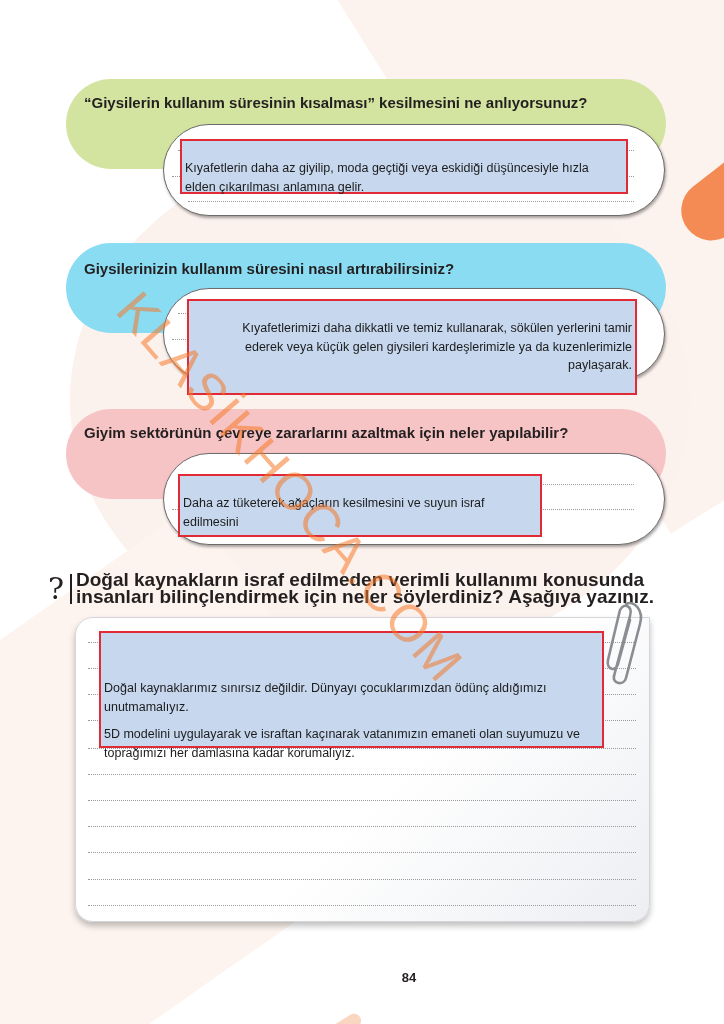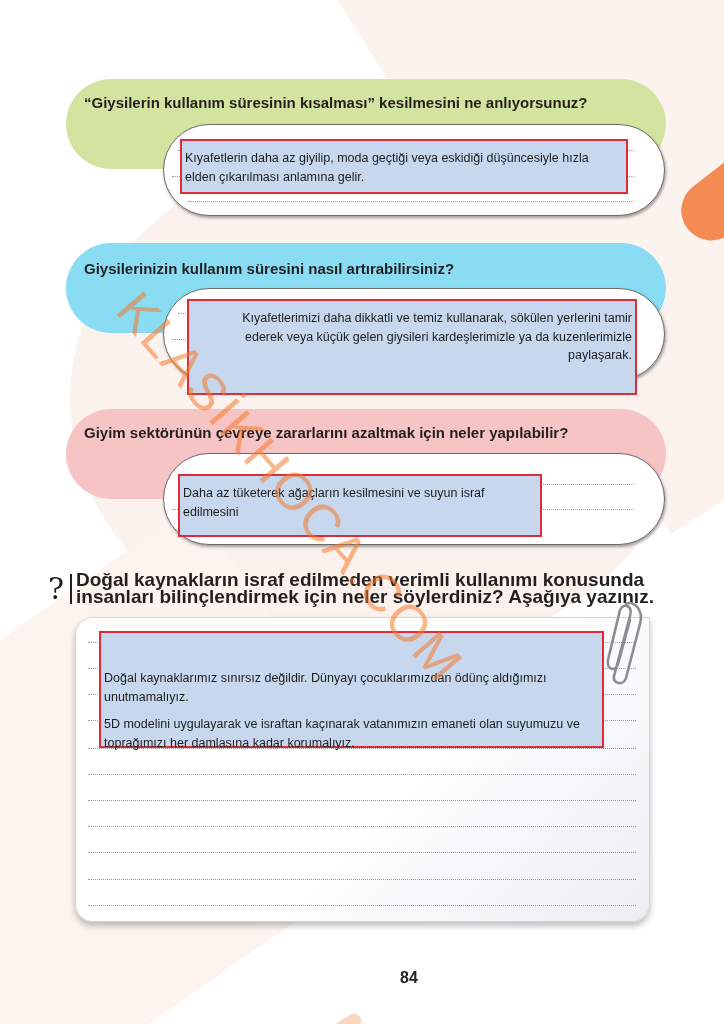--- a/index.html
+++ b/index.html
@@ -36,21 +36,21 @@
     position: absolute; left: 163px; width: 502px; height: 92px;
     background: #ffffff; border-radius: 46px; z-index: 2;
     border: 1px solid #6d6a6a; box-shadow: 1px 2px 3px rgba(0,0,0,0.35);
   }
   .dot-line {
     position: absolute; height: 0; border-top: 1px dotted #9a9a9a; z-index: 3;
   }
   .answer-box {
     position: absolute; background: #c6d7ee; border: 2px solid #e02b36;
     z-index: 4; font-size: 12.5px; line-height: 18.5px; color: #1c1c1c;
-    padding: 8px 3px;
+    padding: 18px 3px;
   }
 
   .q4-mark {
     position: absolute; left: 48px; top: 574px; font-family: "DejaVu Serif", serif;
     font-size: 30px; line-height: 30px; color: #231f20; z-index: 2;
   }
   .q4-bar { position: absolute; left: 70px; top: 574px; width: 1.5px; height: 30px; background: #231f20; z-index: 2; }
   .q4-text {
     position: absolute; left: 76px; top: 571px; width: 620px; font-weight: bold;
     font-size: 19px; line-height: 17px; z-index: 2;
@@ -70,21 +70,21 @@
     transform-origin: 100% 50%; z-index: 1;
   }
   .page-num-band-light {
     position: absolute; left: 220px; top: 1010px; width: 140px; height: 14px;
     background: #fad6c0; border-radius: 7px; transform: rotate(-32deg);
     transform-origin: 100% 50%; z-index: 1;
   }
   .page-num {
     position: absolute; left: 394px; top: 963px; width: 30px; height: 30px;
     border-radius: 50%; background: #ffffff; z-index: 2;
-    font-weight: bold; font-size: 16px; line-height: 30px; text-align: center; color: #231f20;
+    font-weight: bold; font-size: 13px; line-height: 30px; text-align: center; color: #231f20;
   }
 
   .watermark {
     position: absolute; left: 150px; top: 280px; z-index: 6;
     font-family: "Liberation Sans", sans-serif; font-size: 52px; letter-spacing: 2px;
     color: rgba(245, 120, 40, 0.55); transform: rotate(49deg); transform-origin: 0 0;
     white-space: nowrap; pointer-events: none;
   }
 </style>
 </head>

